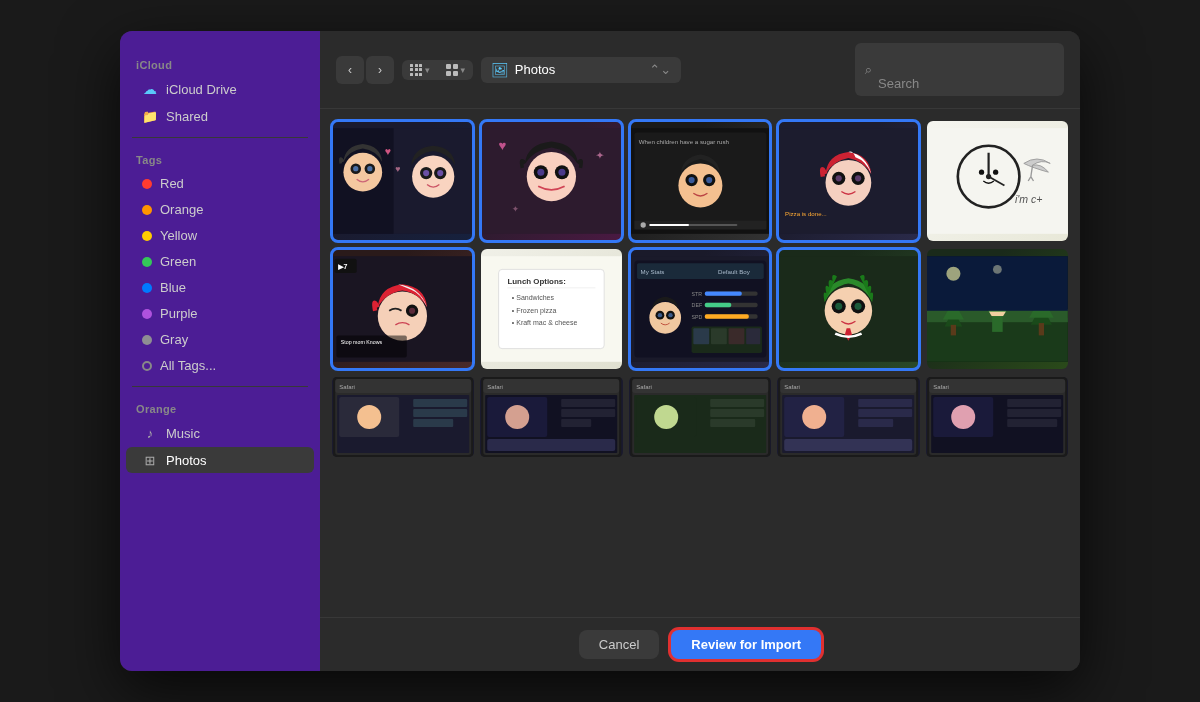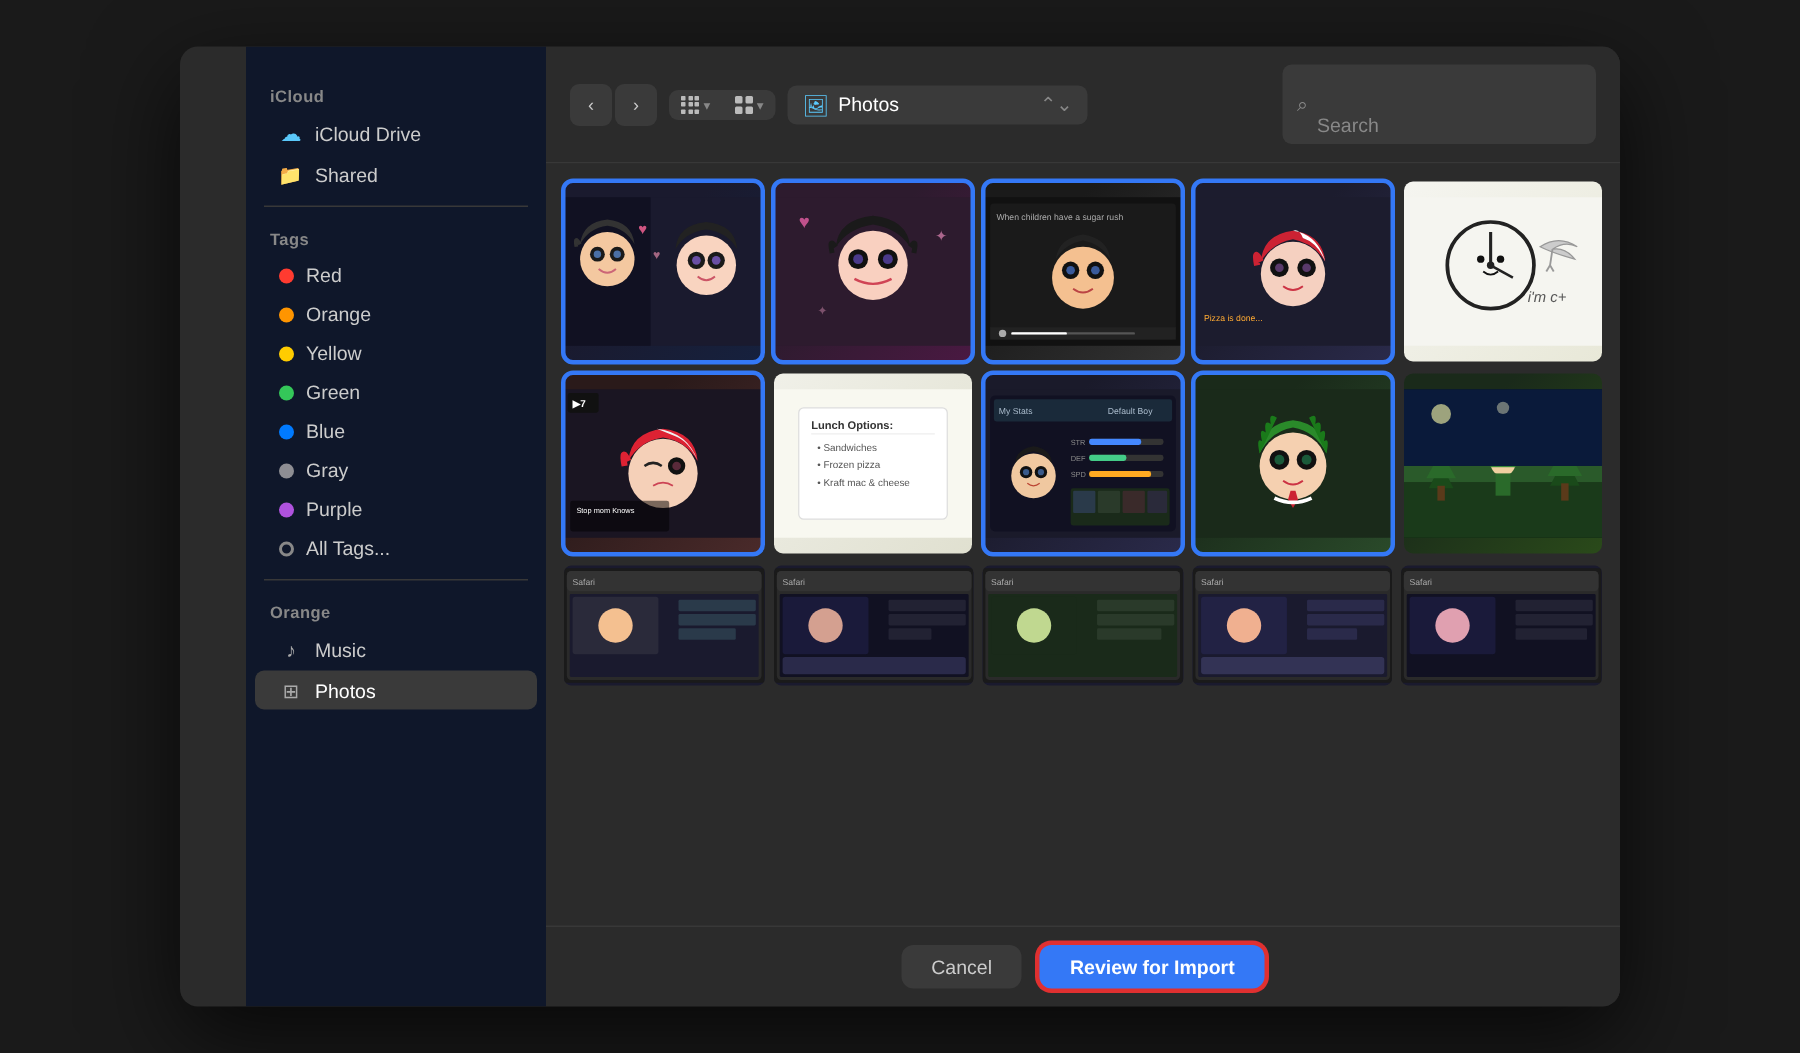--- a/index.html
+++ b/index.html
@@ -16,25 +16,24 @@
       height: 640px;
       background: #2b2b2b;
       border-radius: 12px;
       display: flex;
       overflow: hidden;
       box-shadow: 0 20px 60px rgba(0,0,0,0.7);
     }
     
     .sidebar {
       width: 200px;
-      background: #0f172a;
+      background: #4c1d95;
       padding: 20px 0;
       flex-shrink: 0;
       overflow-y: auto;
-      margin-left: 44px;
     }
     .sidebar-section-label {
       color: #888;
       font-size: 11px;
       font-weight: 600;
       padding: 8px 16px 4px;
       letter-spacing: 0.03em;
     }
     .sidebar-item {
       display: flex;
@@ -308,26 +307,26 @@
     </div>
     <div class="sidebar-item">
       <span class="tag-dot" style="background:#34c759;"></span>
       <span>Green</span>
     </div>
     <div class="sidebar-item">
       <span class="tag-dot" style="background:#007aff;"></span>
       <span>Blue</span>
     </div>
     <div class="sidebar-item">
+      <span class="tag-dot" style="background:#af52de;"></span>
+      <span>Purple</span>
+    </div>
+    <div class="sidebar-item">
       <span class="tag-dot" style="background:#8e8e93;"></span>
       <span>Gray</span>
-    </div>
-    <div class="sidebar-item">
-      <span class="tag-dot" style="background:#af52de;"></span>
-      <span>Purple</span>
     </div>
     <div class="sidebar-item">
       <span class="alltags-dot"></span>
       <span>All Tags...</span>
     </div>
 
     <div class="sidebar-divider"></div>
 
     <div class="sidebar-section-label">Orange</div>
 

